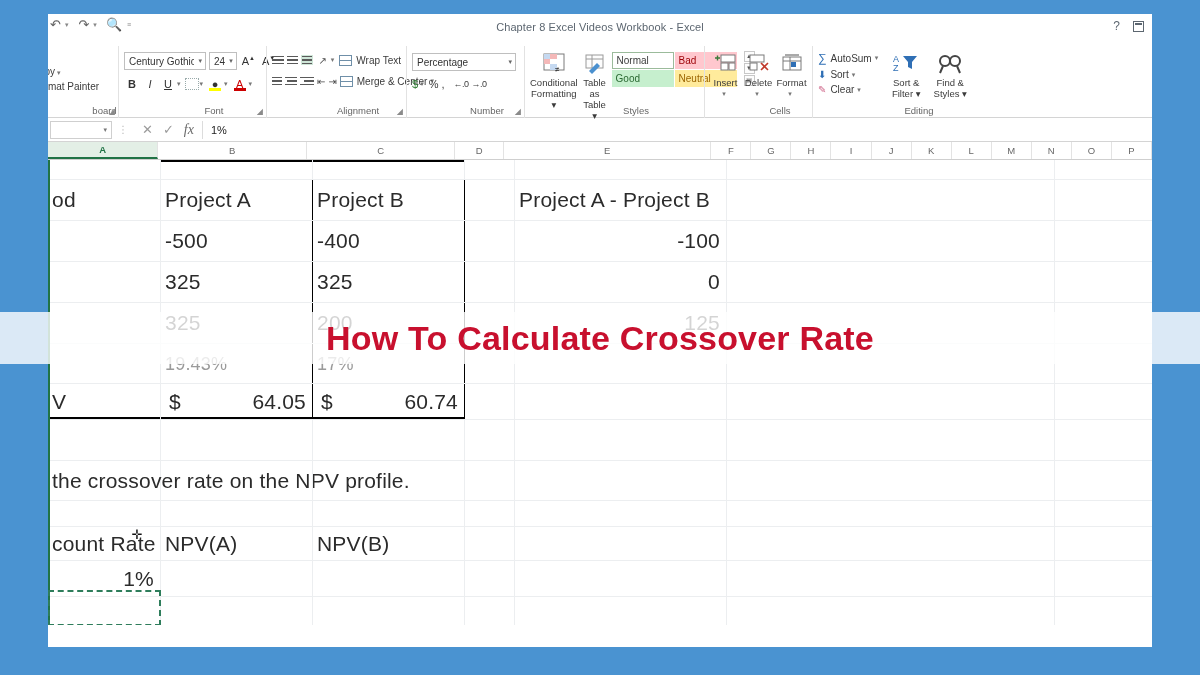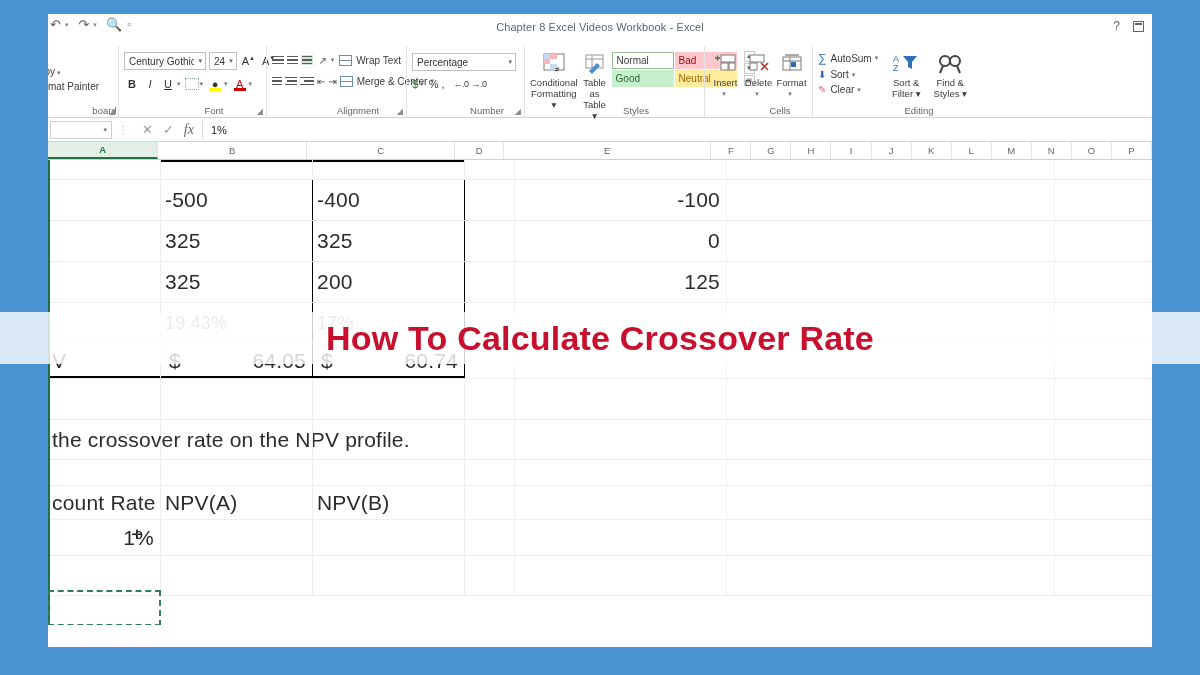--- a/index.html
+++ b/index.html
@@ -585,20 +585,36 @@
 
       <div class="grow" style="height:20px">
         <div class="gcell" style="width:113px"></div>
         <div class="gcell bb-top" style="width:152px"></div>
         <div class="gcell bb-top" style="width:152px"></div>
         <div class="gcell" style="width:50px"></div>
         <div class="gcell" style="width:212px"></div>
         <div class="gcell" style="width:328px"></div>
       </div>
 
+      <div class="grow" style="height:41px">
+        <div class="gcell tbl-left" style="width:113px">
+          <span class="txt">od</span>
+        </div>
+        <div class="gcell tbl-cell" style="width:152px">
+          <span class="txt">Project A</span>
+        </div>
+        <div class="gcell tbl-cell" style="width:152px">
+          <span class="txt">Project B</span>
+        </div>
+        <div class="gcell" style="width:50px"></div>
+        <div class="gcell" style="width:212px">
+          <span class="txt">Project A - Project B</span>
+        </div>
+        <div class="gcell" style="width:328px"></div>
+      </div>
 
       <div class="grow" style="height:41px">
         <div class="gcell tbl-left" style="width:113px"></div>
         <div class="gcell tbl-cell" style="width:152px">
           <span class="txt">-500</span>
         </div>
         <div class="gcell tbl-cell" style="width:152px">
           <span class="txt">-400</span>
         </div>
         <div class="gcell" style="width:50px"></div>

